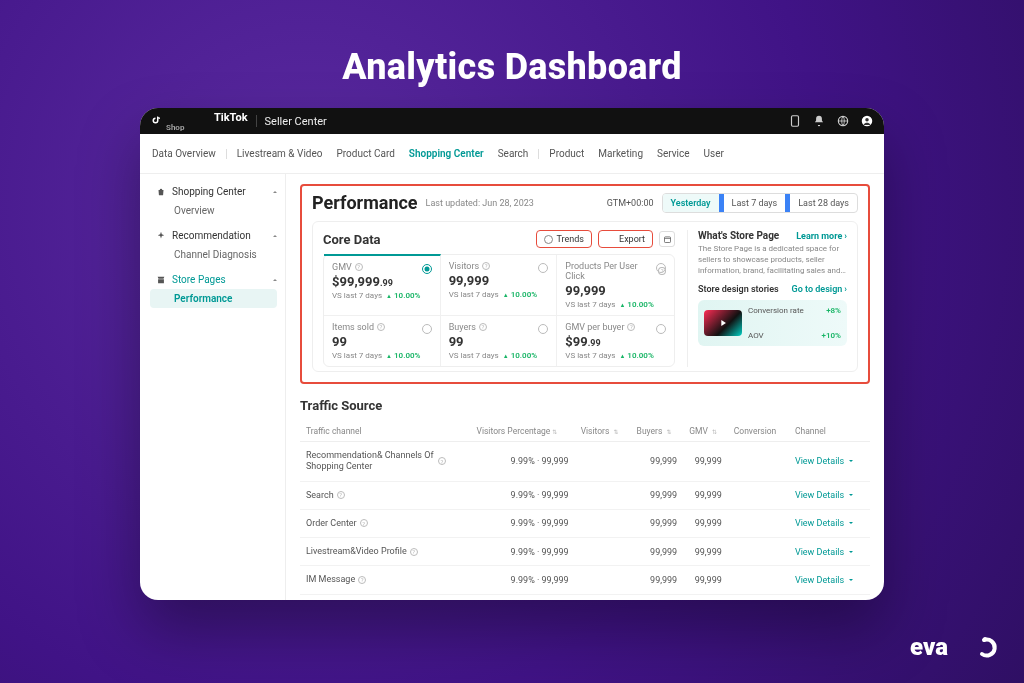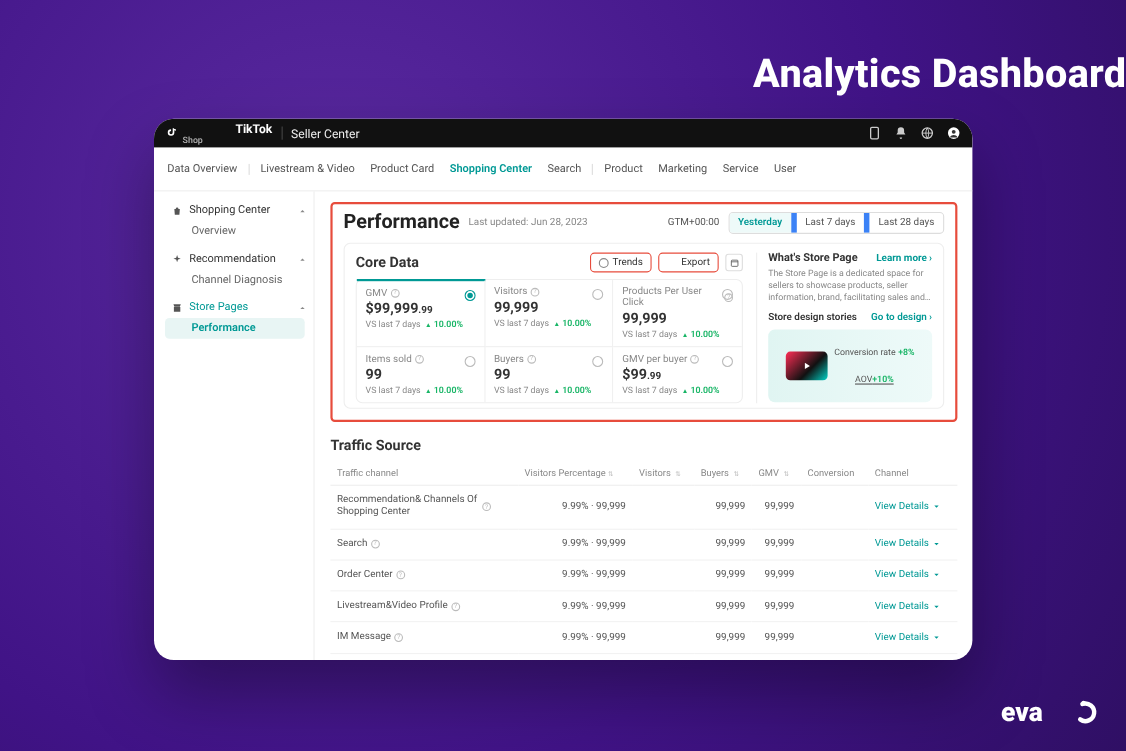--- a/index.html
+++ b/index.html
@@ -1,17 +1,17 @@
 <!DOCTYPE html>
 <html><head>
 <meta charset="utf-8">
 <style>
   * { box-sizing: border-box; margin: 0; padding: 0; font-family: -apple-system, BlinkMacSystemFont, "Segoe UI", Roboto, Helvetica, Arial, sans-serif; }
   body { width:1024px; height:683px; background:#4a1a8f; background-image:radial-gradient(circle at 30% 30%, #5a2aa0 0%, #401386 60%, #2f0f64 100%); position:relative; overflow:hidden; }
-  .page-title { color:#fff; font-weight:800; font-size:36px; text-align:right; padding-top:46px; letter-spacing:0.3px; }
+  .page-title { color:#fff; font-weight:800; font-size:36px; text-align:center; padding-top:46px; letter-spacing:0.3px; }
   .device { position:absolute; left:140px; top:108px; width:744px; height:492px; background:#fff; border-radius:18px; box-shadow:0 30px 60px rgba(0,0,0,.35); overflow:hidden; }
   .topbar { height:26px; background:#111; color:#fff; display:flex; align-items:center; padding:0 10px; font-size:11px; }
   .topbar .logo { display:flex; align-items:center; gap:4px; font-weight:600; }
   .topbar .logo svg { width:12px; height:12px; }
   .topbar .logo .shop { font-weight:700; font-size:11px;margin-left:48px; }
   .topbar .logo .sub { font-size:8px; color:#aaa; line-height:1; }
   .topbar .divider { width:1px; height:12px; background:#444; margin:0 8px; }
   .topbar .seller { font-size:11px; color:#eee; }
   .topbar .spacer { flex:1; }
   .topbar .icon { width:14px; height:14px; fill:#ccc; margin-left:10px; cursor:pointer; }
@@ -62,21 +62,21 @@
   .m-value { font-size:13px; font-weight:700; margin-top:2px; }
   .m-value .cents { font-size:9px; }
   .m-sub { font-size:8px; color:#888; margin-top:2px; display:flex; align-items:center; gap:4px; }
   .m-up { color:#18b566; font-weight:600; }
   .m-up::before { content:'▲'; font-size:6px; margin-right:2px; }
   .core-right { width:160px; border-left:1px solid #eee; padding-left:10px; }
   .cr-head { display:flex; align-items:center; font-size:10px; font-weight:700;gap:15px; }
   .cr-link { margin-left:auto; font-size:9px; color:#009995; cursor:pointer; display:flex; align-items:center; gap:2px; }
   .cr-desc { font-size:8px; color:#888; margin-top:3px; line-height:1.35; }
   .cr-sub { margin-top:8px; display:flex; align-items:center; font-size:9px; font-weight:600; }
-  .cr-thumb { margin-top:6px; display:flex; align-items:center; gap:6px; background:linear-gradient(90deg, #e0f5f2 0%, #eefaf9 100%); border-radius:6px; padding:16px; }
+  .cr-thumb { margin-top:6px; display:flex; align-items:center; gap:6px; background:linear-gradient(90deg, #e0f5f2 0%, #eefaf9 100%); border-radius:6px; padding:6px; }
   .cr-thumb .timg { width:38px; height:26px; border-radius:4px; background:linear-gradient(135deg,#ff2d55 0%,#111 60%,#00d2c6 100%); display:flex; align-items:center; justify-content:center; }
   .cr-thumb .timg svg { width:10px; height:10px; fill:#fff; }
   .cr-thumb .tlines { flex:1; font-size:8px; color:#555; }
   .cr-thumb .tval { font-size:8px; color:#18b566; font-weight:600; }
   .traffic { margin-top:14px; }
   .t-title { font-size:13px; font-weight:700; margin-bottom:8px; }
   table.t-table { width:100%; border-collapse:collapse; font-size:9px; color:#555; }
   table.t-table th { text-align:left; font-weight:400; color:#888; padding:5px 6px; border-bottom:1px solid #eee; font-size:8.5px; }
   table.t-table th .sort { font-size:6px; color:#bbb; margin-left:2px; }
   table.t-table td { padding:8px 6px; border-bottom:1px solid #f2f2f2; vertical-align:middle; }
@@ -299,21 +299,21 @@
               <div class="timg">
                 <svg viewBox="0 0 24 24">
                     <path d="M8 5v14l11-7z"></path>
                   </svg>
               </div>
               <div class="tlines">
                 <div style="display:flex;justify-content:space-between;">
                   <span>Conversion rate</span>
                   <span class="tval">+8%</span>
                 </div>
-                <div style="display:flex;justify-content:center;margin-top:16px;text-decoration:underline;">
+                <div style="display:flex;justify-content:space-between;margin-top:16px;">
                   <span>AOV</span>
                   <span class="tval">+10%</span>
                 </div>
               </div>
             </div>
           </div>
         </div>
       </div>
 
       <div class="traffic">

